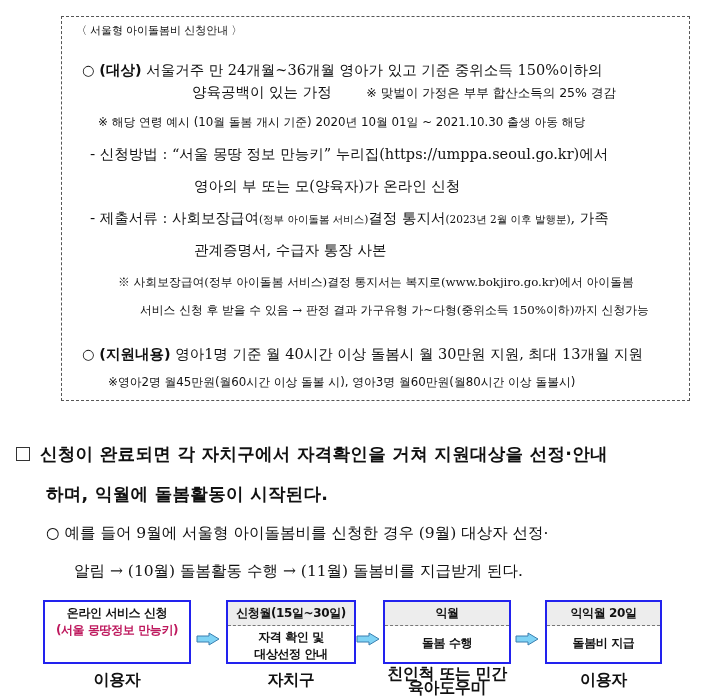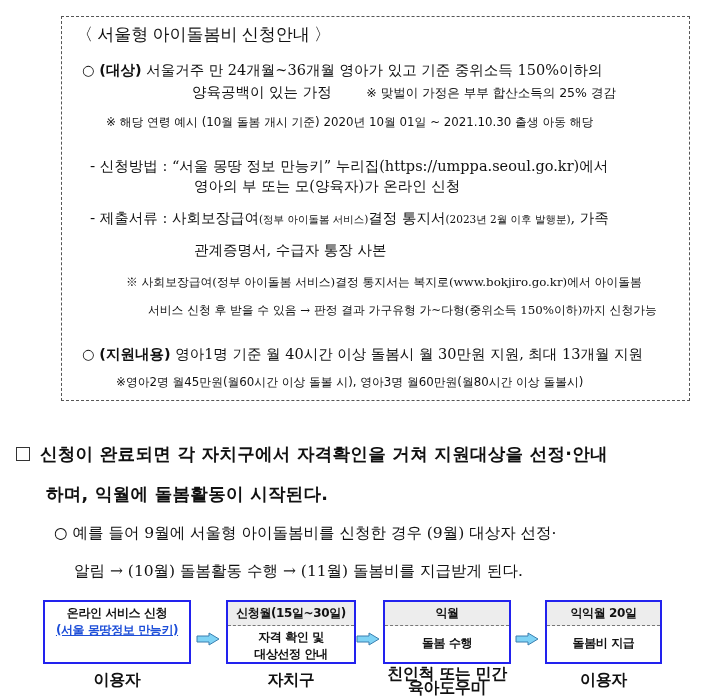--- a/index.html
+++ b/index.html
@@ -7,24 +7,24 @@
       width: 726px; height: 696px; position: relative; overflow: hidden;
       font-family: "DejaVu Serif", "Liberation Serif", serif;
       color: #111;
     }
     .notice-box {
       position: absolute; left: 61px; top: 16px; width: 629px; height: 385px;
       border: 1px dashed #555; box-sizing: border-box;
     }
     .line { position: absolute; white-space: nowrap; }
     .sans { font-family: "DejaVu Sans", "Liberation Sans", sans-serif; }
-    .title { left: 14px; top: 6px; font-size: 17px; font-family: Liberation Serif, serif; }
+    .title { left: 14px; top: 6px; font-size: 11px; font-family: Liberation Sans, sans-serif; }
     .t15 { font-size: 14.5px; }
     .t13 { font-size: 12.5px; margin-top: 41px; }
-    .t12 { font-size: 11.8px; margin-left: 8px; }
+    .t12 { font-size: 11.8px; }
     .bold { font-weight: bold; font-family: "DejaVu Sans", sans-serif; }
     .small { font-size: 10.5px; }
 
     .section-head {
       position: absolute; left: 16px; font-size: 17.5px; font-weight: bold;
       font-family: "DejaVu Sans", "Liberation Sans", sans-serif; white-space: nowrap; letter-spacing: 0.3px;
     }
     .checkbox {
       display: inline-block; width: 14px; height: 14px; border: 1.5px solid #333;
       vertical-align: -1px; margin-right: 10px; box-sizing: border-box;
@@ -36,21 +36,21 @@
       box-sizing: border-box; background: #fff;
       font-family: "DejaVu Sans", "Liberation Sans", sans-serif; font-weight: bold;
       text-align: center; font-size: 12px; letter-spacing: -0.4px;
     }
     .flow-head {
       height: 23px; line-height: 23px; background: #ededed;
       border-bottom: 1px dashed #777;
     }
     .flow-body { padding-top: 3px; line-height: 17px; }
     .flow-body.single { padding-top: 9px; }
-    .flow-link { color: #1d4ed8; text-decoration: underline; }
+    .flow-link { color: #be185d; }
     .flow-arrow { position: absolute; top: 632px; width: 24px; height: 14px; }
     .flow-actor {
       position: absolute; font-family: "DejaVu Sans", "Liberation Sans", sans-serif; font-weight: bold;
       font-size: 16px; text-align: center; line-height: 14px; letter-spacing: -0.4px;
     }
   </style>
 </head>
 <body>
 
 <div class="notice-box">
@@ -59,21 +59,21 @@
   <div class="line t15" style="left:20px; top:36px;margin-top:8px;">
     <span class="sans">○</span>
     <span class="bold">(대상)</span><span> 서울거주 만 24개월~36개월 영아가 있고 기준 중위소득 150%이하의</span>
   </div>
   <div class="line t15" style="left:130px; top:66px;">
     <span>양육공백이 있는 가정</span>
     <span class="sans t13" style="margin-left:30px;">※ 맞벌이 가정은 부부 합산소득의 25% 경감</span>
   </div>
   <div class="line sans t12" style="left:36px; top:98px;">※ 해당 연령 예시 (10월 돌봄 개시 기준) 2020년 10월 01일 ~ 2021.10.30 출생 아동 해당</div>
 
-  <div class="line t15" style="left:28px; top:140px;">
+  <div class="line t15" style="left:28px; top:128px;">
     <span class="sans">- 신청방법 :</span>
     <span>“서울 몽땅 정보 만능키” 누리집(https://umppa.seoul.go.kr)에서</span>
   </div>
   <div class="line t15" style="left:132px; top:160px;">영아의 부 또는 모(양육자)가 온라인 신청</div>
 
   <div class="line t15" style="left:28px; top:192px;">
     <span class="sans">- 제출서류 :</span>
     <span>사회보장급여</span><span class="small">(정부 아이돌봄 서비스)</span><span>결정 통지서</span><span class="small">(2023년 2월 이후 발행분)</span><span>, 가족</span>
   </div>
   <div class="line t15" style="left:132px; top:224px;">관계증명서, 수급자 통장 사본</div>
@@ -85,21 +85,21 @@
     <span class="bold">(지원내용)</span><span> 영아1명 기준 월 40시간 이상 돌봄시 월 30만원 지원, 최대 13개월 지원</span>
   </div>
   <div class="line sans t12" style="left:46px; top:358px;">※영아2명 월45만원(월60시간 이상 돌볼 시), 영아3명 월60만원(월80시간 이상 돌볼시)</div>
 </div>
 
 <div class="section-head" style="top:442px;">
   <span class="checkbox"></span><span>신청이 완료되면 각 자치구에서 자격확인을 거쳐 지원대상을 선정·안내</span>
 </div>
 <div class="section-head" style="left:46px; top:482px;">하며, 익월에 돌봄활동이 시작된다.</div>
 
-<div class="body-text" style="left:46px; top:523px;margin-left:8px;">○ 예를 들어 9월에 서울형 아이돌봄비를 신청한 경우 (9월) 대상자 선정·</div>
+<div class="body-text" style="left:46px; top:523px;">○ 예를 들어 9월에 서울형 아이돌봄비를 신청한 경우 (9월) 대상자 선정·</div>
 <div class="body-text" style="left:74px; top:561px;">알림 → (10월) 돌봄활동 수행 → (11월) 돌봄비를 지급받게 된다.</div>
 
 <div class="flow-box" style="left:43px; width:148px;">
   <div class="flow-body">
     <div>온라인 서비스 신청</div>
     <div class="flow-link">(서울 몽땅정보 만능키)</div>
   </div>
 </div>
 <svg class="flow-arrow" style="left:196px;" viewBox="0 0 24 14">
   <polygon points="1,4 13,4 13,1 23,7 13,13 13,10 1,10" fill="#7fd3f5" stroke="#3a7fb0" stroke-width="1"></polygon>

